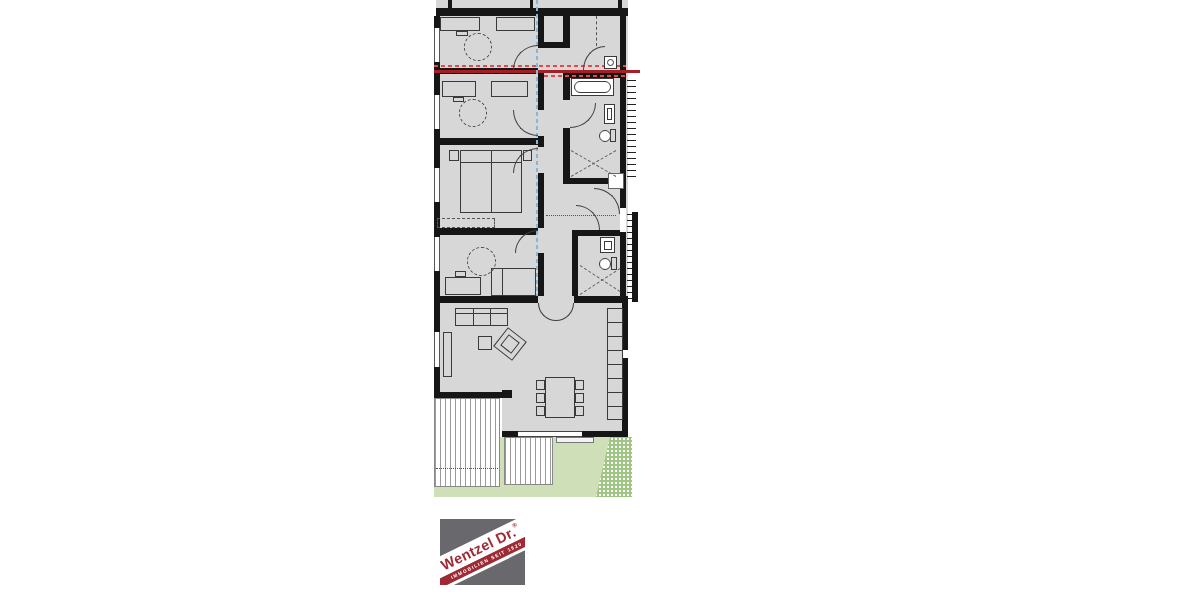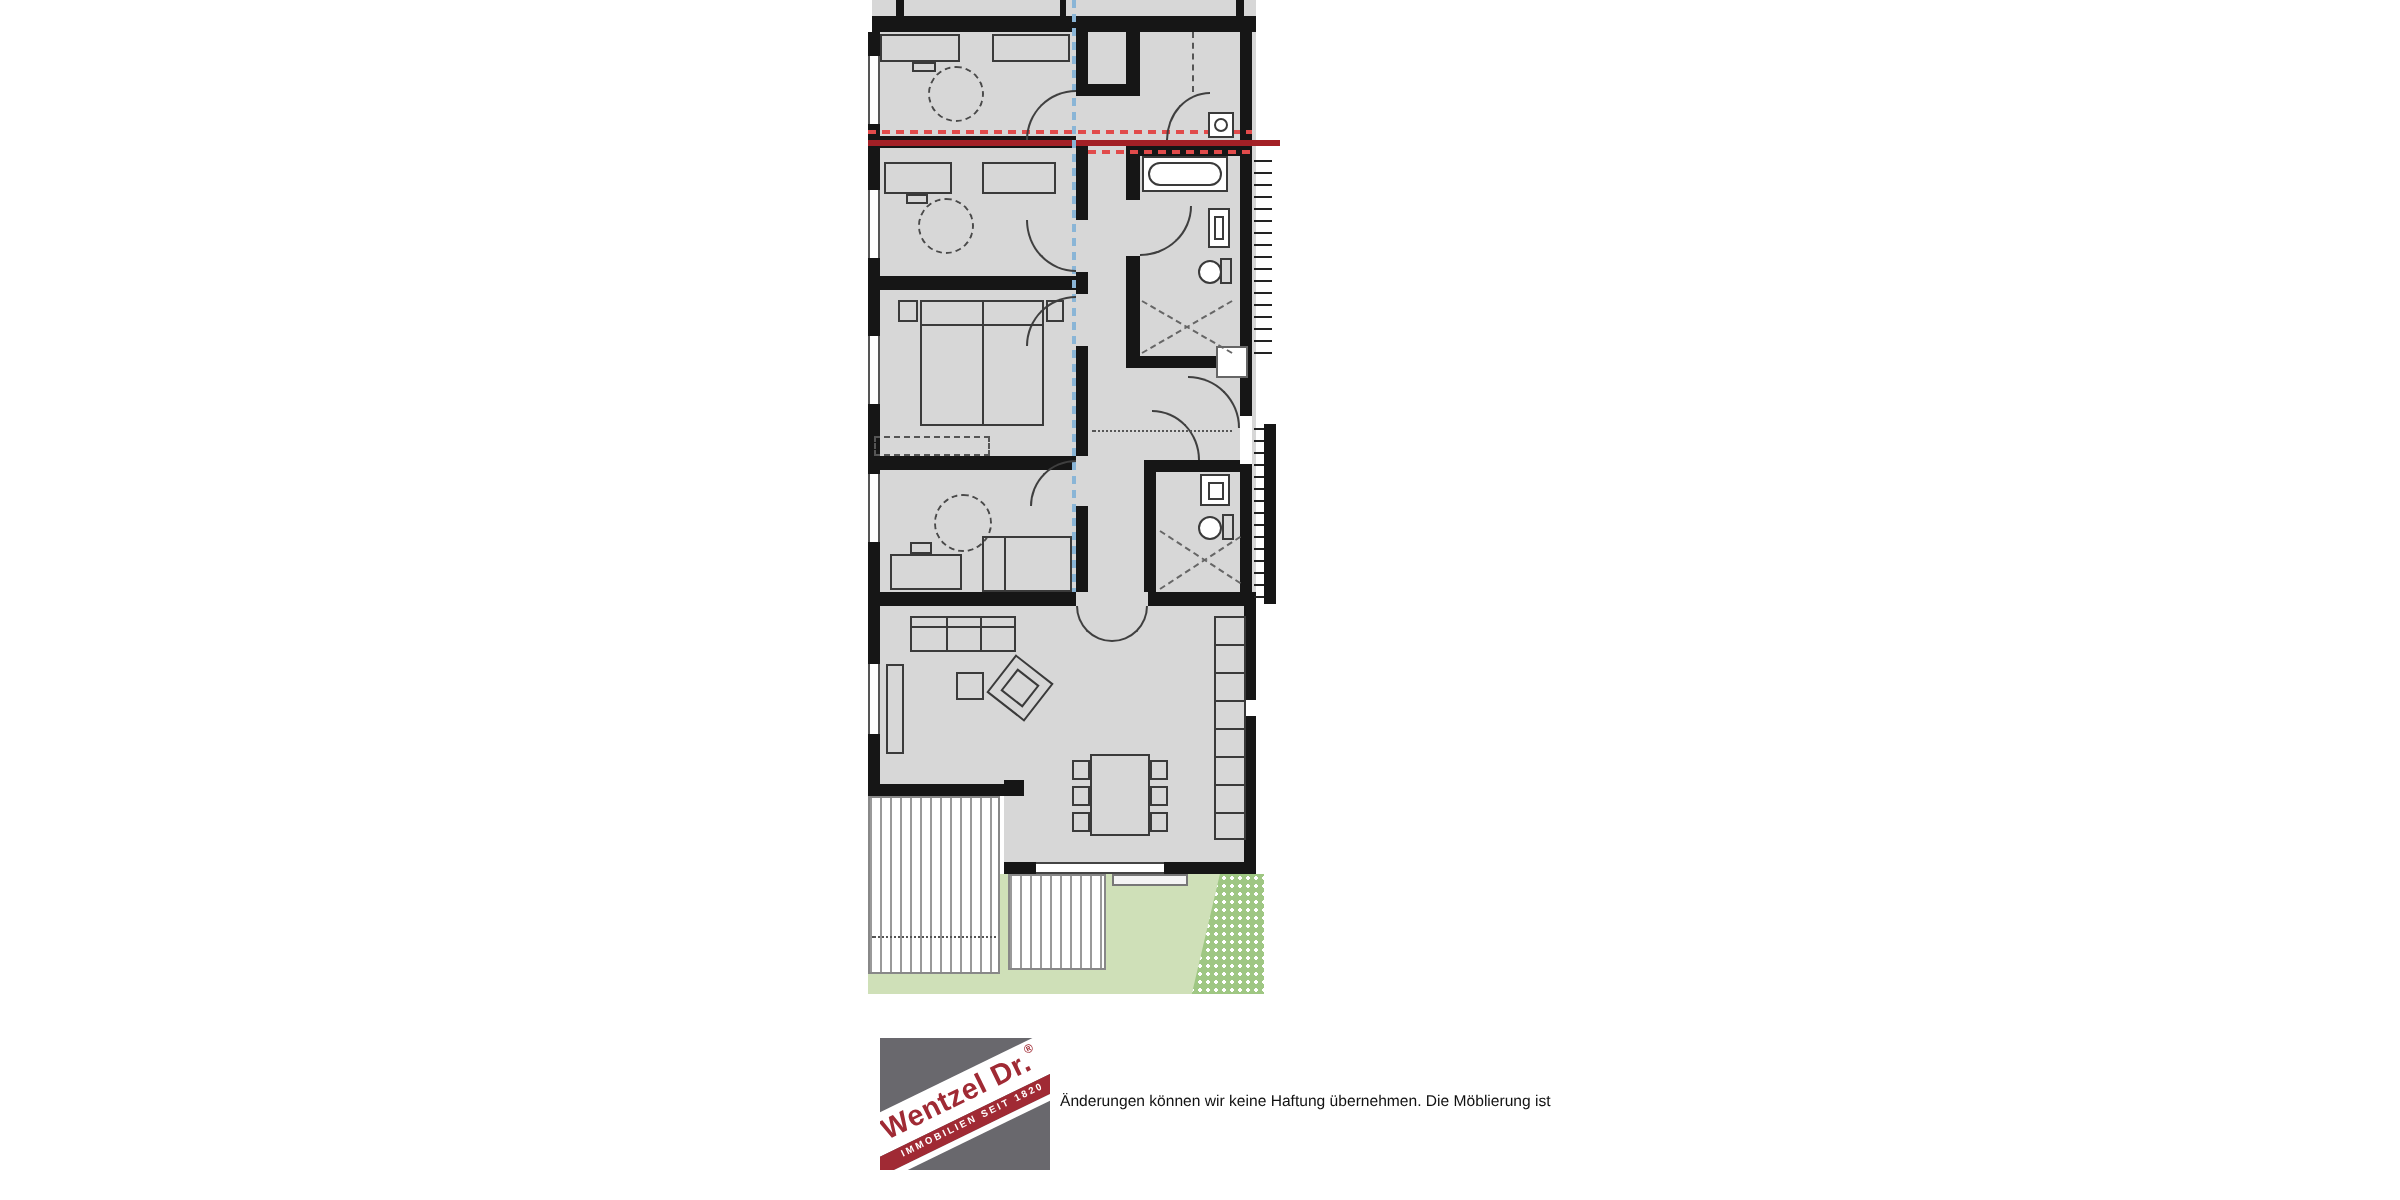--- a/index.html
+++ b/index.html
@@ -209,14 +209,13 @@
     <div class="band-w">
       <span class="brand">Wentzel Dr.</span>
       <span class="reg">®</span>
     </div>
     <div class="band-r">IMMOBILIEN SEIT 1820</div>
     <div class="band-w2"></div>
   </div>
 </div>
 
 <div id="disclaimer">
-  <div>Änderungen können wir keine Haftung übernehmen. Die Möblierung ist</div>
 </div>
 
 </body></html>

